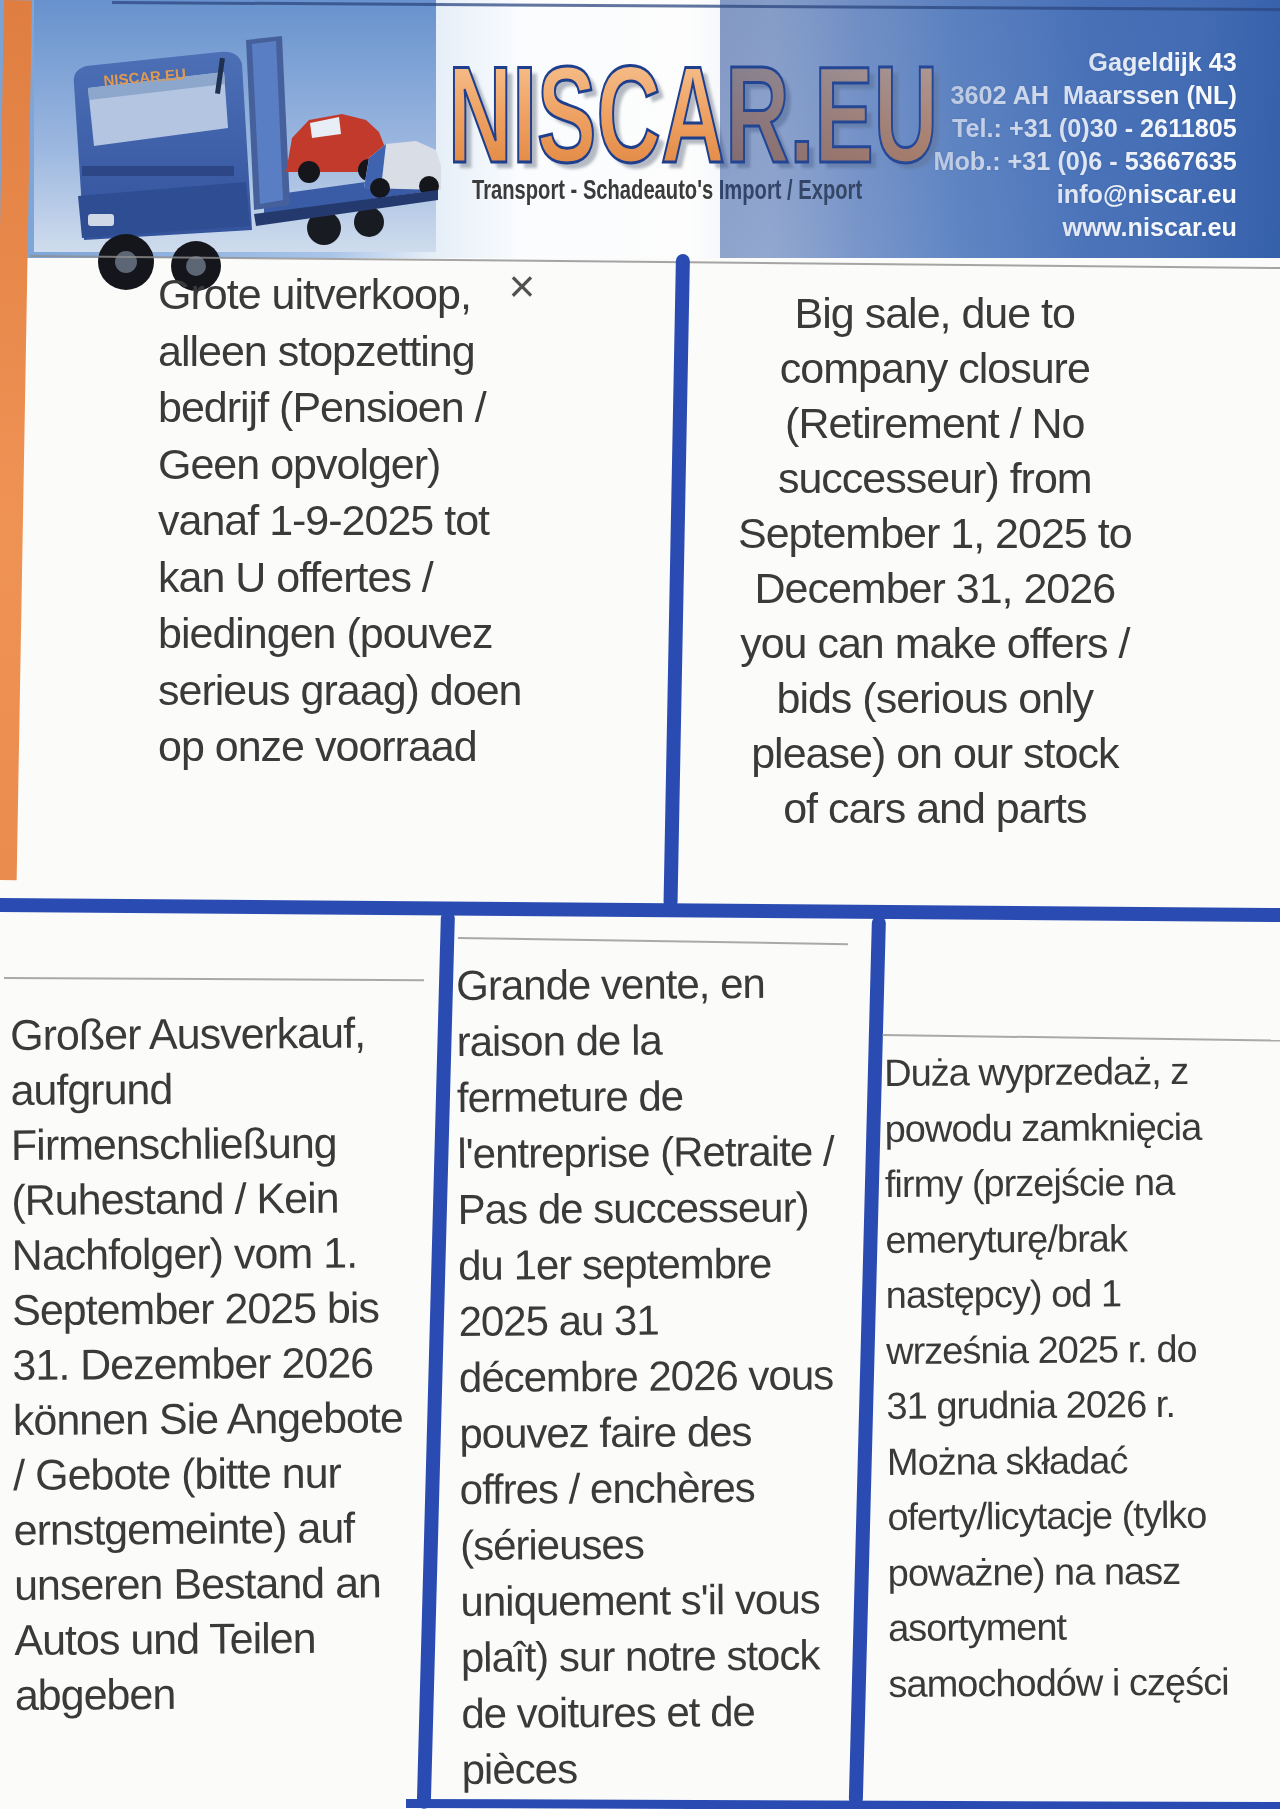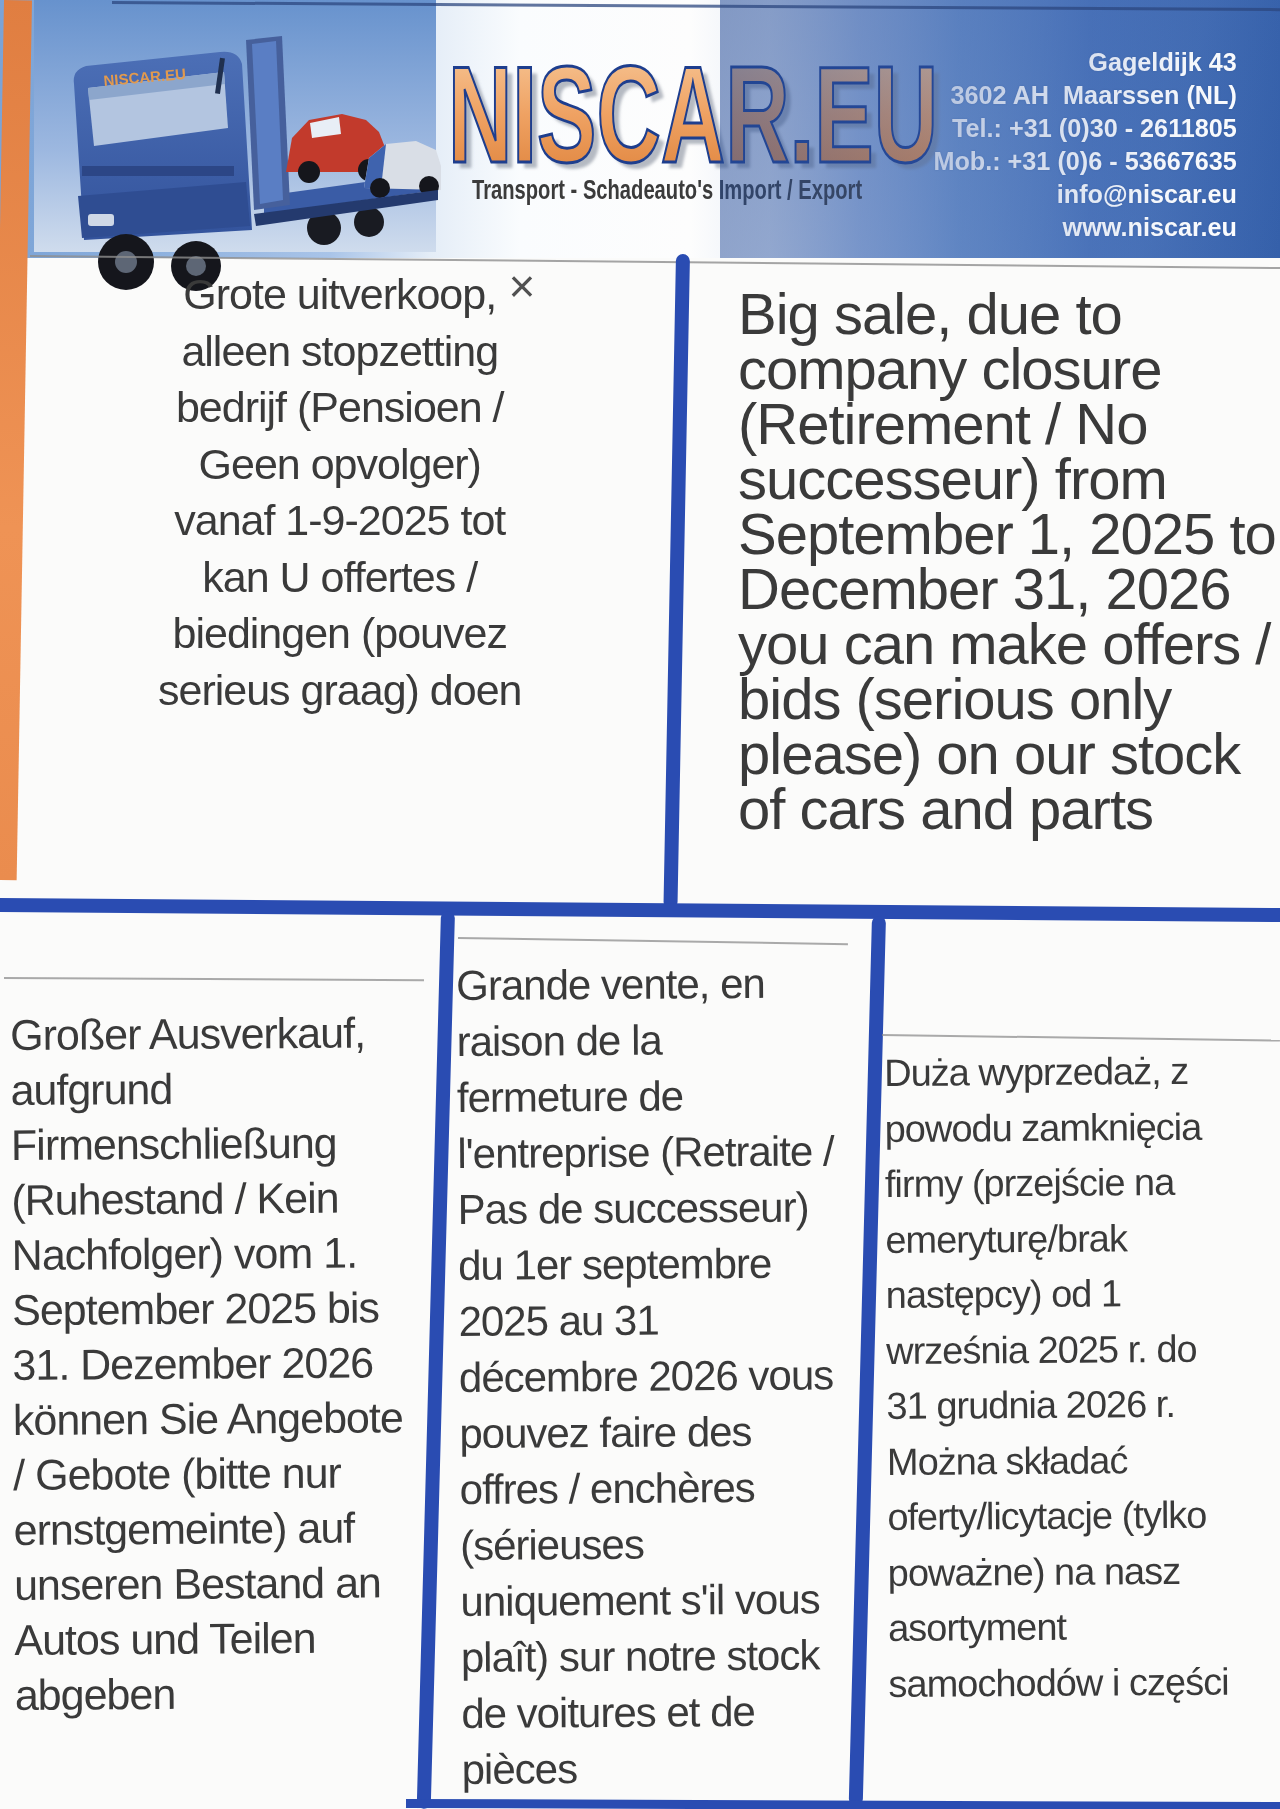--- a/index.html
+++ b/index.html
@@ -71,22 +71,22 @@
     background:var(--c-marker_blue);transform:rotate(0.2deg);transform-origin:left center;
   }
   
   .sheet-line{position:absolute;height:2px;background:#8d8d8d;opacity:.75;}
   .de-line{left:4px;top:977px;width:420px;transform:rotate(0.3deg);transform-origin:left center;}
   .fr-line{left:458px;top:937px;width:390px;transform:rotate(0.9deg);transform-origin:left center;}
   .pl-line{left:882px;top:1034px;width:398px;transform:rotate(0.8deg);transform-origin:left center;}
   
   .tblock{position:absolute;color:#3a3a3a;letter-spacing:-1px;}
   .tblock .ln{white-space:pre;}
-  .block-nl{left:158px;top:266px;font-size:43px;line-height:56.5px;text-align:center;}
-  .block-en{left:738px;top:286px;font-size:58px;line-height:55px;}
+  .block-nl{left:158px;top:266px;font-size:43px;line-height:56.5px;}
+  .block-en{left:738px;top:286px;font-size:43px;line-height:55px;text-align:center;}
   .block-de{left:10px;top:1008px;font-size:43px;line-height:55px;transform:rotate(-0.4deg);transform-origin:top left;}
   .block-fr{left:456px;top:958px;font-size:42px;line-height:56px;transform:rotate(-0.4deg);transform-origin:top left;}
   .block-pl{left:884px;top:1046px;font-size:38px;line-height:55.5px;transform:rotate(-0.4deg);transform-origin:top left;}
   .close-icon{
     position:absolute;left:498px;top:262px;width:48px;height:48px;
     font-size:46px;line-height:48px;text-align:center;color:#515151;
     cursor:pointer;font-weight:400;
   }
 </style>
 </head>
@@ -176,20 +176,21 @@
 
 <div class="tblock block-nl" lang="nl">
     <div class="ln">Grote uitverkoop,</div>
     <div class="ln">alleen stopzetting</div>
     <div class="ln">bedrijf (Pensioen /</div>
     <div class="ln">Geen opvolger)</div>
     <div class="ln">vanaf 1-9-2025 tot</div>
     <div class="ln">kan U offertes /</div>
     <div class="ln">biedingen (pouvez</div>
     <div class="ln">serieus graag) doen</div>
+    <div class="ln">op onze voorraad</div>
   </div>
 <div class="tblock block-en" lang="en">
     <div class="ln">Big sale, due to</div>
     <div class="ln">company closure</div>
     <div class="ln">(Retirement / No</div>
     <div class="ln">successeur) from</div>
     <div class="ln">September 1, 2025 to</div>
     <div class="ln">December 31, 2026</div>
     <div class="ln">you can make offers /</div>
     <div class="ln">bids (serious only</div>

